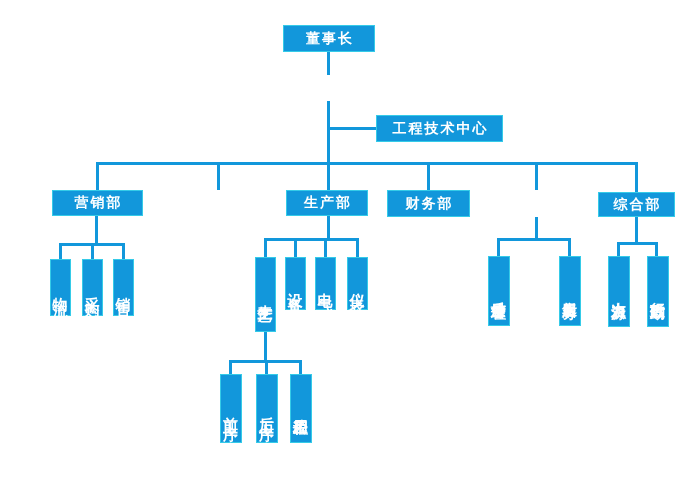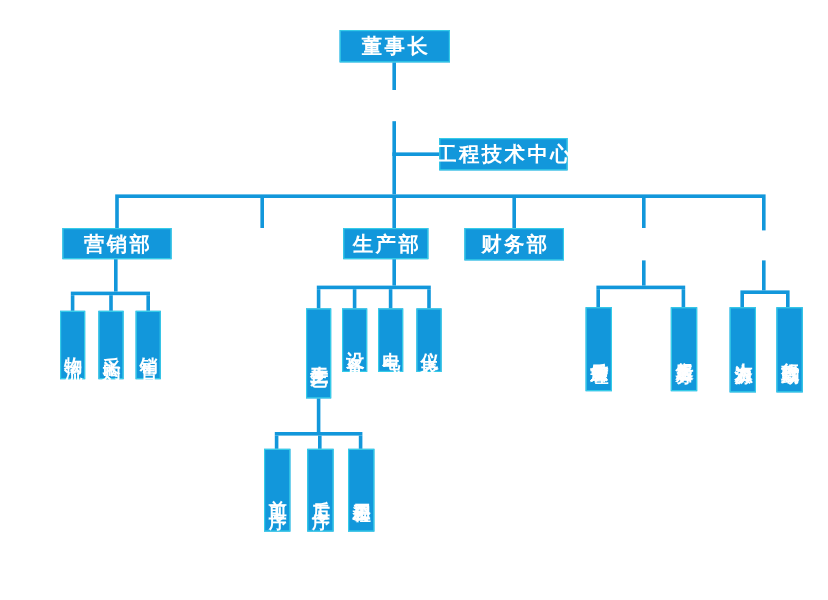--- a/index.html
+++ b/index.html
@@ -21,21 +21,21 @@
     background: var(--box-fill, #1297db);
     border: 1px solid var(--box-border, #35cbe8);
     color: var(--text-color, #ffffff);
     font-weight: bold;
     display: flex;
     align-items: center;
     justify-content: center;
     white-space: nowrap;
   }
   .node.h {
-    font-size: 17px;
+    font-size: 14px;
     letter-spacing: 2px;
     padding-left: 2px; 
   }
   .node.v {
     writing-mode: vertical-rl;
     text-orientation: upright;
     font-size: 15px;
     line-height: 21px;
   }
   .node.v2 { letter-spacing: 5px; padding-top: 5px; }
@@ -89,25 +89,26 @@
   <div class="line" style="left:497px;top:238px;width:74px;height:3px"></div>
   <div class="line" style="left:497px;top:241px;width:3px;height:15px"></div>
   <div class="line" style="left:568px;top:241px;width:3px;height:15px"></div>
 
   <div class="line" style="left:635px;top:217px;width:3px;height:25px"></div>
   <div class="line" style="left:617px;top:242px;width:41px;height:3px"></div>
   <div class="line" style="left:617px;top:245px;width:3px;height:11px"></div>
   <div class="line" style="left:655px;top:245px;width:3px;height:11px"></div>
 
   <div class="node h" style="left:283px;top:25px;width:92px;height:27px">董事长</div>
-  <div class="node h" style="left:366px;top:115px;width:107px;height:27px">工程技术中心</div>
+  <div class="node h" style="left:376px;top:115px;width:127px;height:27px">工程技术中心</div>
 
   <div class="node h" style="left:52px;top:190px;width:91px;height:26px">营销部</div>
-  <div class="node h" style="left:286px;top:190px;width:71px;height:26px">生产部</div>
+  <div class="node h" style="left:286px;top:190px;width:82px;height:26px">生产部</div>
   <div class="node h" style="left:387px;top:190px;width:83px;height:27px">财务部</div>
+  <div class="node h" style="left:598px;top:192px;width:77px;height:25px">综合部</div>
 
   <div class="node v v2" style="left:50px;top:259px;width:21px;height:57px">物流</div>
   <div class="node v v2" style="left:82px;top:259px;width:21px;height:57px">采购</div>
   <div class="node v v2" style="left:113px;top:259px;width:21px;height:57px">销售</div>
 
   <div class="node v v4" style="left:255px;top:257px;width:21px;height:75px">生产工艺</div>
   <div class="node v v2" style="left:285px;top:257px;width:21px;height:53px">设备</div>
   <div class="node v v2" style="left:315px;top:257px;width:21px;height:53px">电气</div>
   <div class="node v v2" style="left:347px;top:257px;width:21px;height:53px">仪表</div>
 

